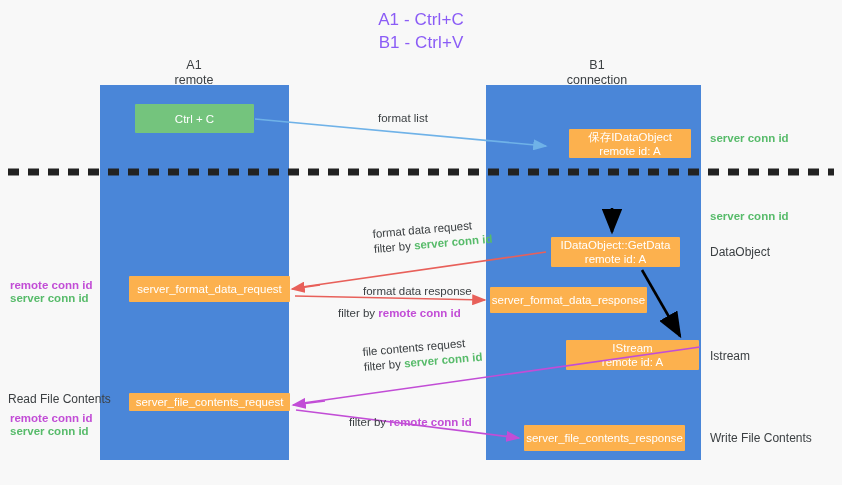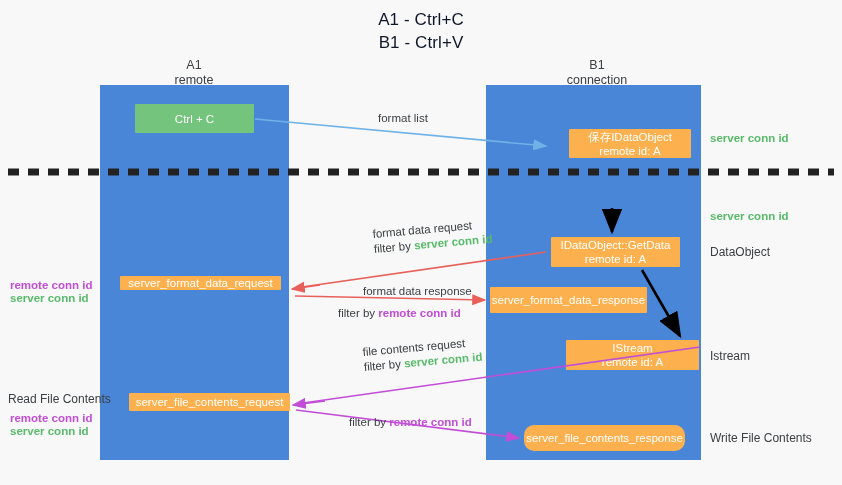--- a/index.html
+++ b/index.html
@@ -13,21 +13,21 @@
   }
   #stage{position:absolute;inset:0;}
   .abs{position:absolute;}
 
   
   .title{
     left:0;right:0;top:8px;
     text-align:center;
     font-size:17px;
     line-height:23px;
-    color:#0f172a;
+    color:#8b5cf6;
     letter-spacing:.1px;
   }
 
   
   .col-head{
     text-align:center;
     font-size:12.5px;
     line-height:15px;
     color:#3c4043;
   }
@@ -92,21 +92,21 @@
     <div>connection</div>
   </div>
 
   <div class="abs lane" style="left:100px;top:85px;width:189px;height:375px;"></div>
   <div class="abs lane" style="left:486px;top:85px;width:215px;height:375px;"></div>
 
   <div class="abs box green" style="left:135px;top:104px;width:119px;height:29px;">
     <div>Ctrl + C</div>
   </div>
 
-  <div class="abs box orange" style="left:120px;top:276px;width:161px;height:14px;">
+  <div class="abs box orange" style="left:129px;top:276px;width:161px;height:26px;">
     <div>server_format_data_request</div>
   </div>
 
   <div class="abs box orange" style="left:129px;top:393px;width:161px;height:18px;">
     <div>server_file_contents_request</div>
   </div>
 
   <div class="abs box orange" style="left:551px;top:129px;width:122px;height:29px;margin-left:18px;">
     <div>保存IDataObject</div>
     <div class="l2">remote id: A</div>
@@ -120,21 +120,21 @@
 
   <div class="abs box orange" style="left:490px;top:287px;width:157px;height:26px;">
     <div>server_format_data_response</div>
   </div>
 
   <div class="abs box orange" style="left:566px;top:340px;width:133px;height:30px;">
     <div>IStream</div>
     <div class="l2">remote id: A</div>
   </div>
 
-  <div class="abs box orange" style="left:524px;top:425px;width:161px;height:26px;border-radius:10px;">
+  <div class="abs box orange" style="left:524px;top:425px;width:161px;height:26px;">
     <div>server_file_contents_response</div>
   </div>
 
   <svg class="overlay">
     <defs>
       <marker id="ah-blue" markerWidth="9" markerHeight="7" refX="8" refY="3.5" orient="auto">
         <polygon points="0 0, 9 3.5, 0 7" fill="#6fb2e8"></polygon>
       </marker>
       <marker id="ah-red" markerWidth="9" markerHeight="7" refX="8" refY="3.5" orient="auto">
         <polygon points="0 0, 9 3.5, 0 7" fill="#e8605a"></polygon>

